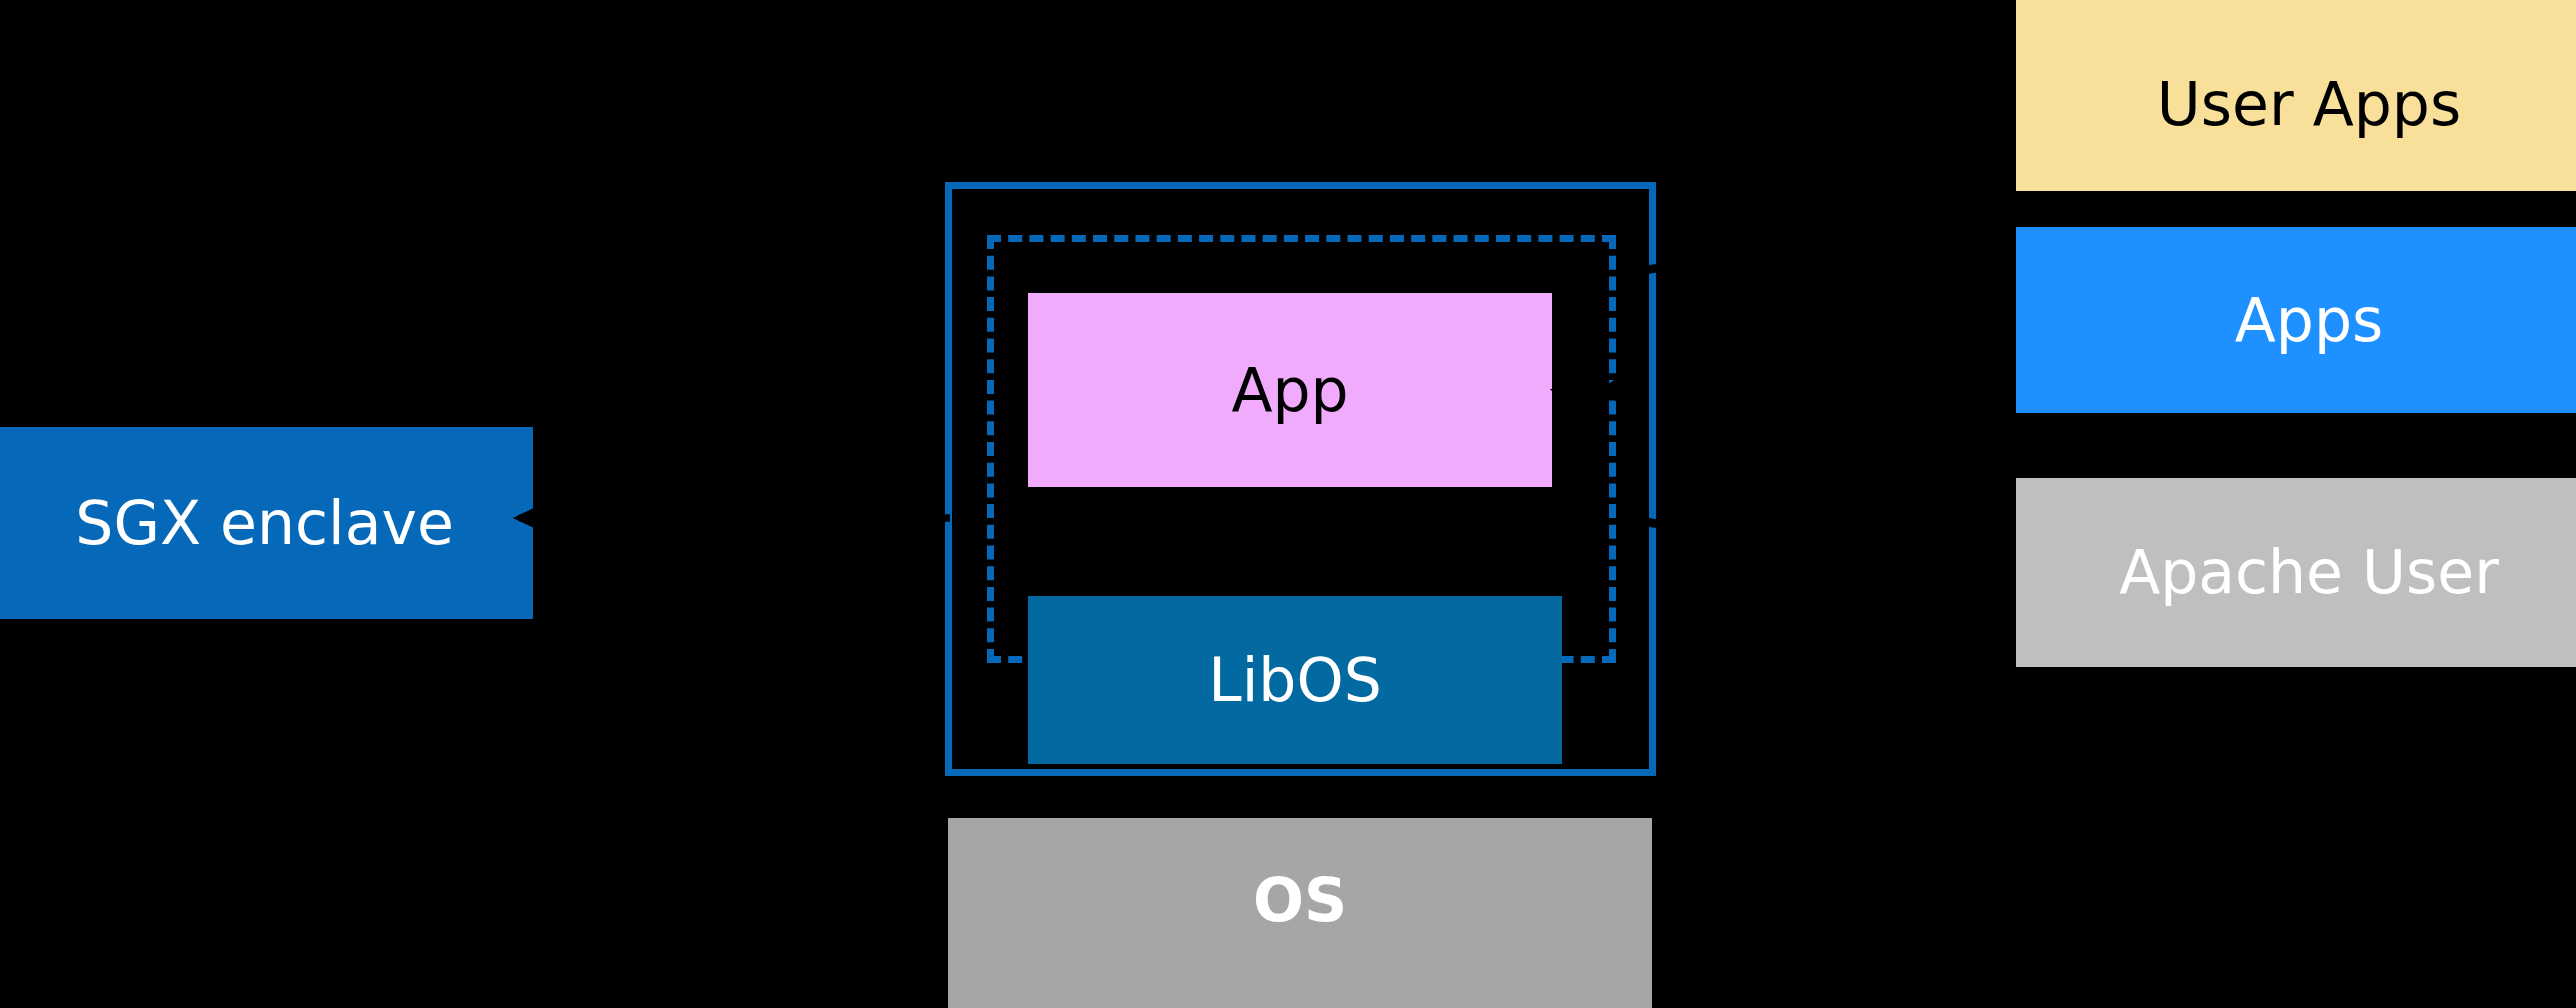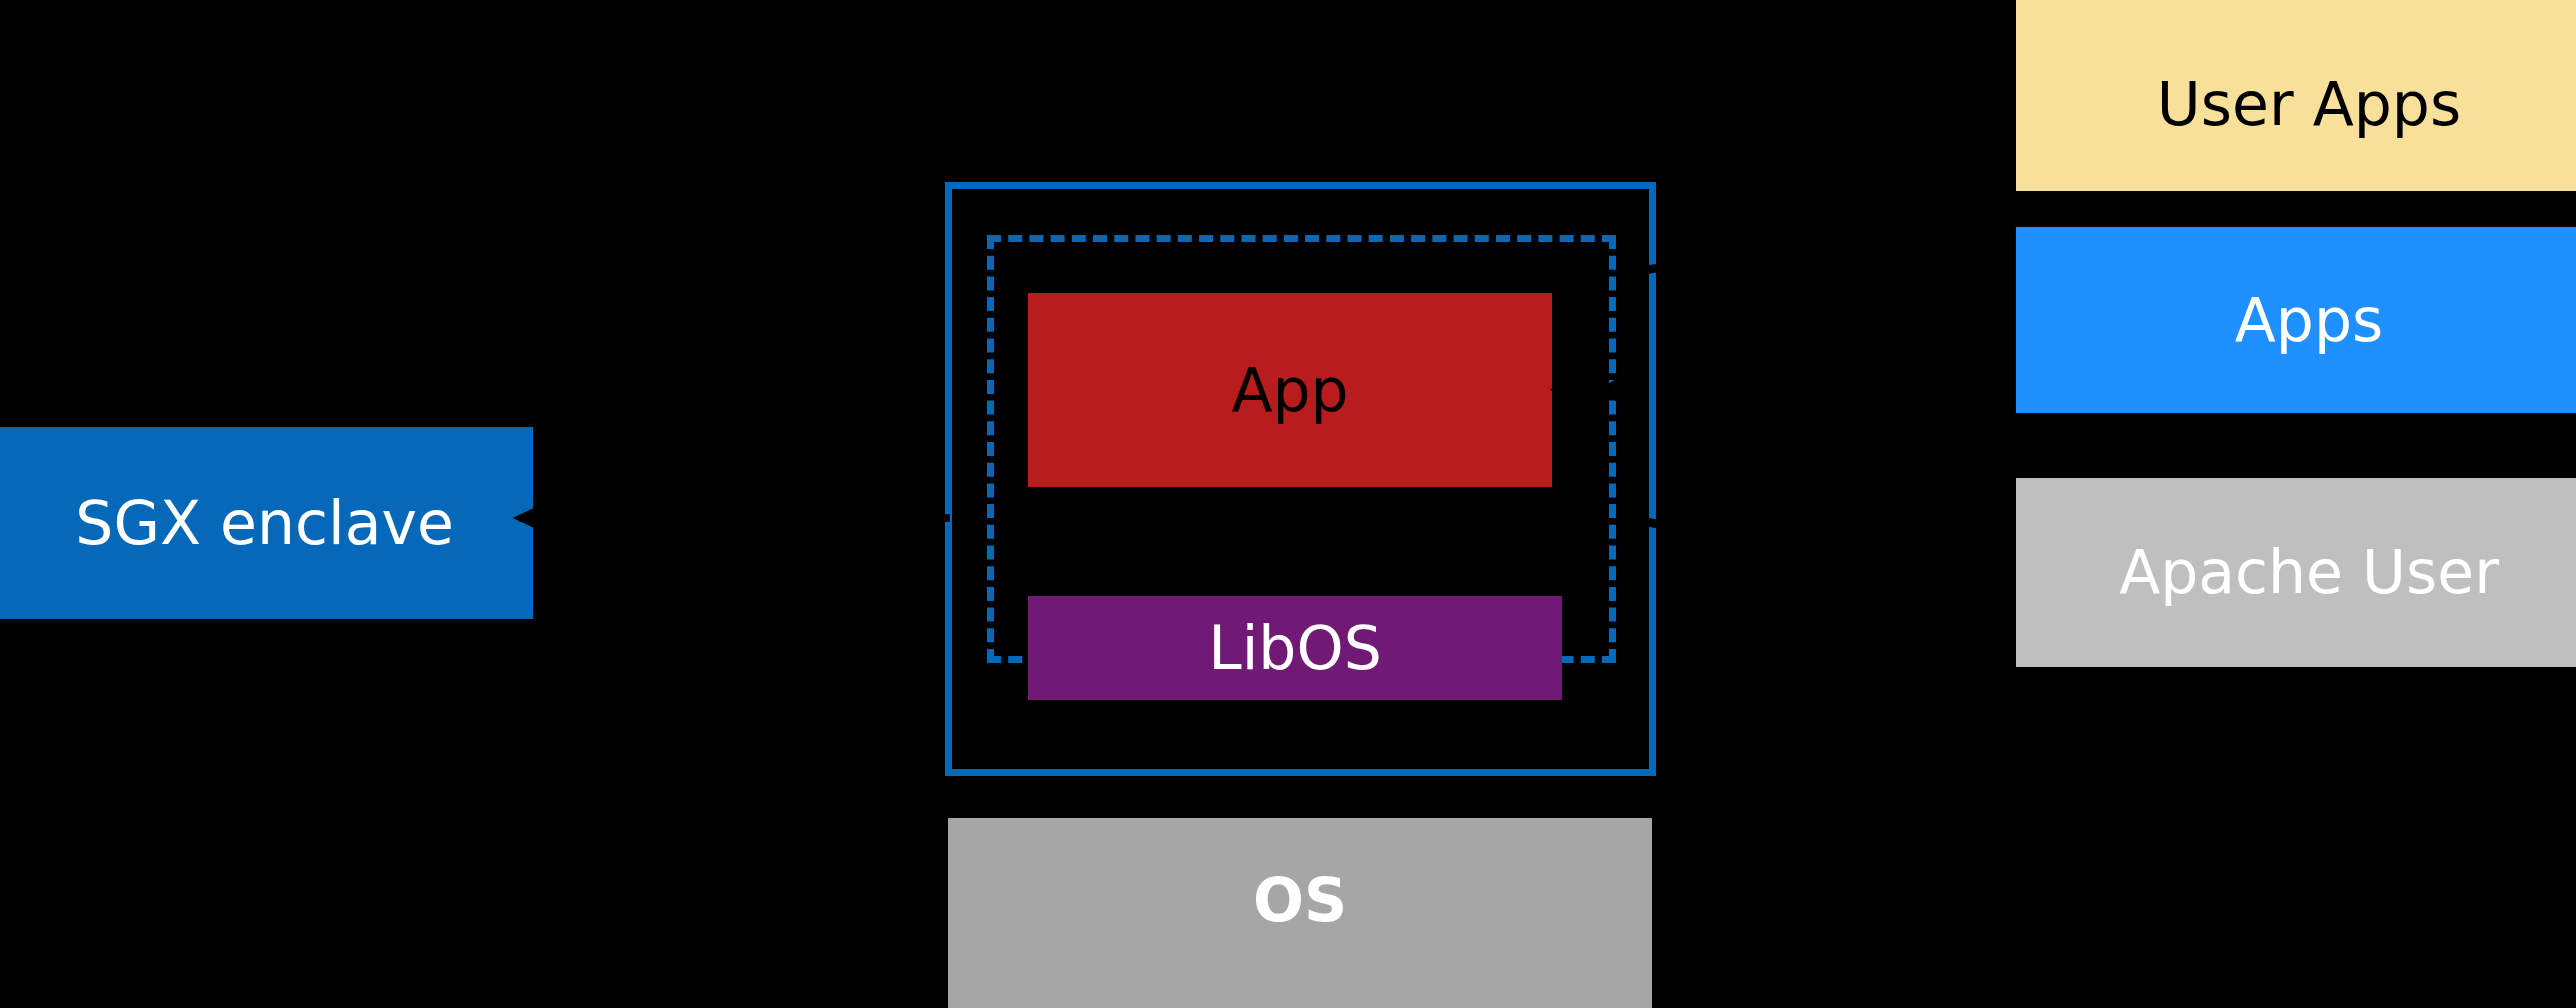--- a/index.html
+++ b/index.html
@@ -62,33 +62,33 @@
     border: 7.5px dashed #0568B8;
     background: transparent;
   }
 
   
   #app-box {
     left: 1028px;
     top: 293px;
     width: 524px;
     height: 194px;
-    background: #b91c1c;
+    background: #f0abfc;
     color: #000000;
     font-size: 60px;
     font-weight: 400;
   }
 
   
   #libos-box {
     left: 1028px;
     top: 596px;
     width: 534px;
-    height: 104px;
-    background: #701a75;
+    height: 168px;
+    background: #0369a1;
     color: #FFFFFF;
     font-size: 60px;
     font-weight: 400;
   }
 
   
   #os-box {
     left: 948px;
     top: 818px;
     width: 704px;

